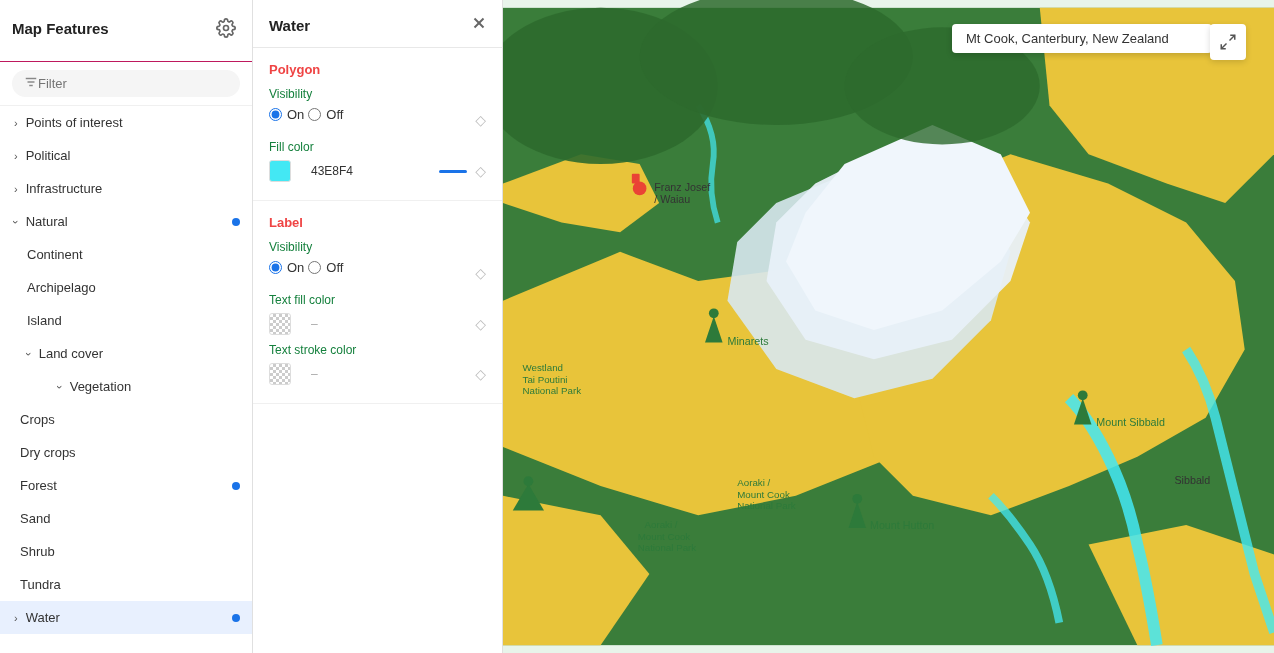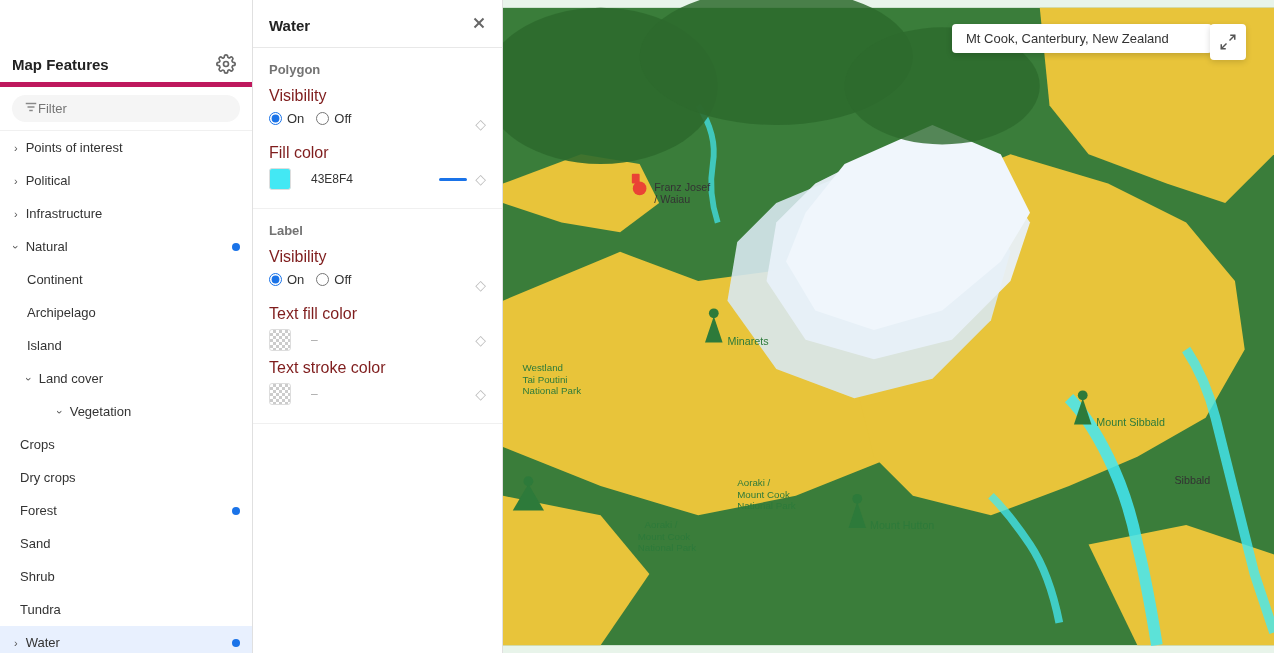--- a/index.html
+++ b/index.html
@@ -13,23 +13,22 @@
       background: #fff;
       border-right: 1px solid #e0e0e0;
       display: flex;
       flex-direction: column;
       overflow-y: auto;
     }
     .left-header {
       display: flex;
       align-items: center;
       justify-content: space-between;
-      padding: 14px 12px 4px 12px;
-      border-bottom: 5px solid #be185d;
-      margin-top: 36px;
+      padding: 14px 12px 19px 12px;
+      border-bottom: 1px solid #be185d;
     }
     .left-header-title {
       font-size: 15px;
       font-weight: 600;
       color: #222;
     }
     .gear-icon-btn {
       cursor: pointer;
       color: #666;
       display: flex; align-items: center;
@@ -111,33 +110,33 @@
     }
     .close-btn { cursor: pointer; color: #666; font-size: 18px; }
 
     .section-block {
       padding: 14px 16px 10px 16px;
       border-bottom: 1px solid #f0f0f0;
     }
     .section-title {
       font-size: 13px;
       font-weight: 700;
-      color: #737373;
+      color: #ef4444;
       margin-bottom: 10px;
     }
     .field-label {
-      font-size: 16px;
-      color: #7f1d1d;
+      font-size: 12px;
+      color: #15803d;
       margin-bottom: 6px;
       margin-top: 8px;
     }
     .radio-row {
       display: flex;
       align-items: center;
-      gap: 12px;
+      gap: 4px;
       margin-bottom: 10px;
     }
     .radio-label {
       display: flex;
       align-items: center;
       gap: 5px;
       font-size: 13px;
       color: #333;
       cursor: pointer;
     }

